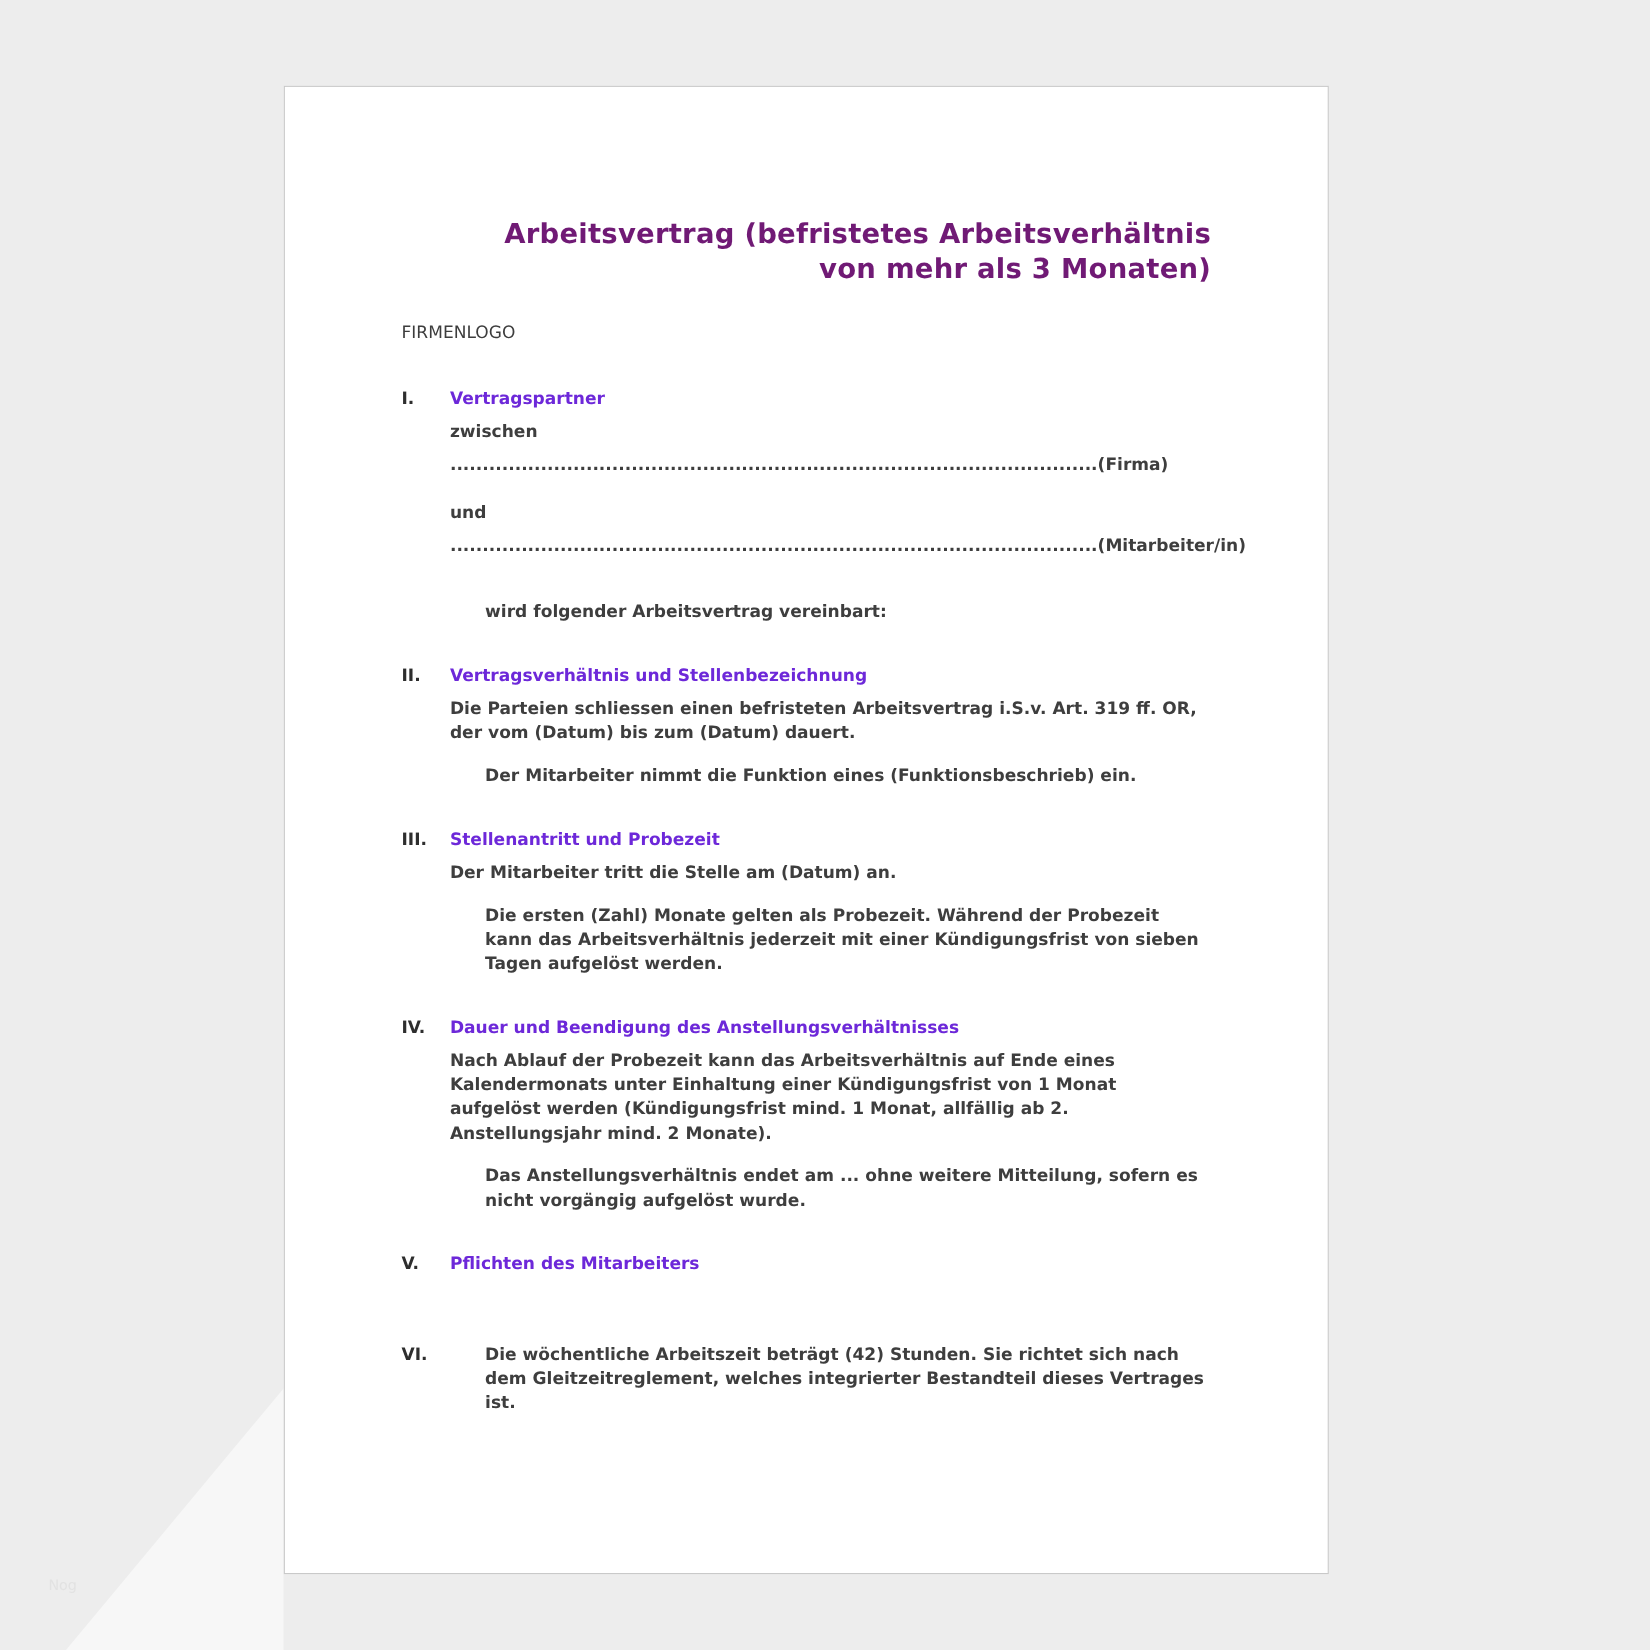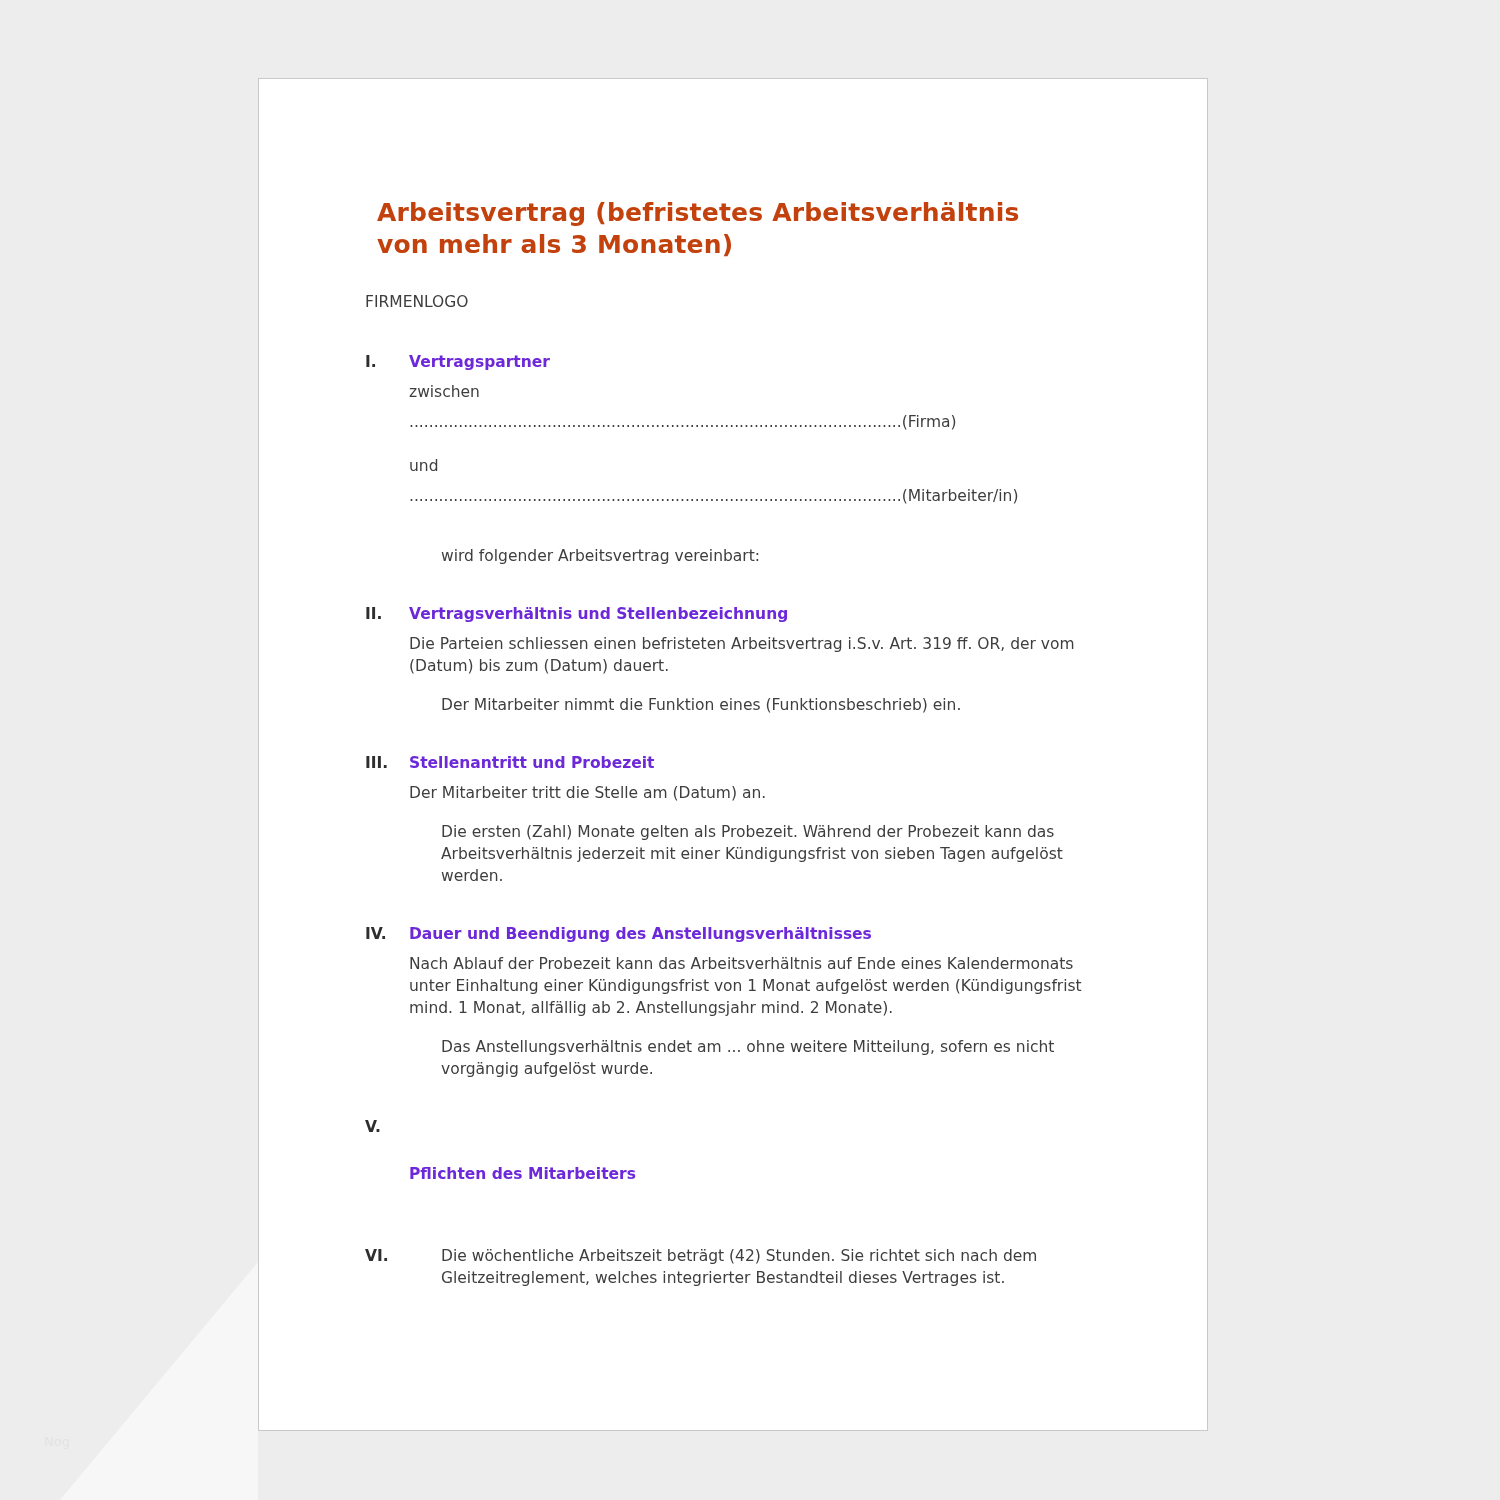--- a/index.html
+++ b/index.html
@@ -32,22 +32,23 @@
     background: #ffffff;
     border: 1px solid #c9c9c9;
     box-sizing: border-box;
     padding: 118px 106px 60px 106px;
   }
   .title {
     margin: 0 0 32px 12px;
     font-size: 25px;
     font-weight: bold;
     line-height: 32px;
-    color: #c2410c;
+    color: #701a75;
     letter-spacing: 0.2px;
+    text-align: right;
   }
   .title .title-line {
     display: block;
     white-space: nowrap;
   }
   .logo {
     font-size: 15.5px;
     color: #3d3d3d;
     margin: 16px 0 40px 0;
   }
@@ -66,24 +67,24 @@
   .sec-body {
     max-width: 692px;
   }
   .sec-heading {
     font-weight: bold;
     color: #6d28d9;
     margin: 0 0 8px 0;
   }
   .sec-heading.gap-lg {
     margin-bottom: 24px;
-    margin-top: 47px;
   }
   .sec-body p {
     margin: 0 0 17px 0;
+    font-weight: bold;
   }
   .sec-body p:last-child {
     margin-bottom: 0;
     margin-left: 32px;
   }
   .sec-body p.mb-sm { margin-bottom: 8px; }
   .sec-body p.mb-md { margin-bottom: 22px; }
   .sec-body p.mb-lg { margin-bottom: 38px; }
   .dotted {
     white-space: nowrap;

